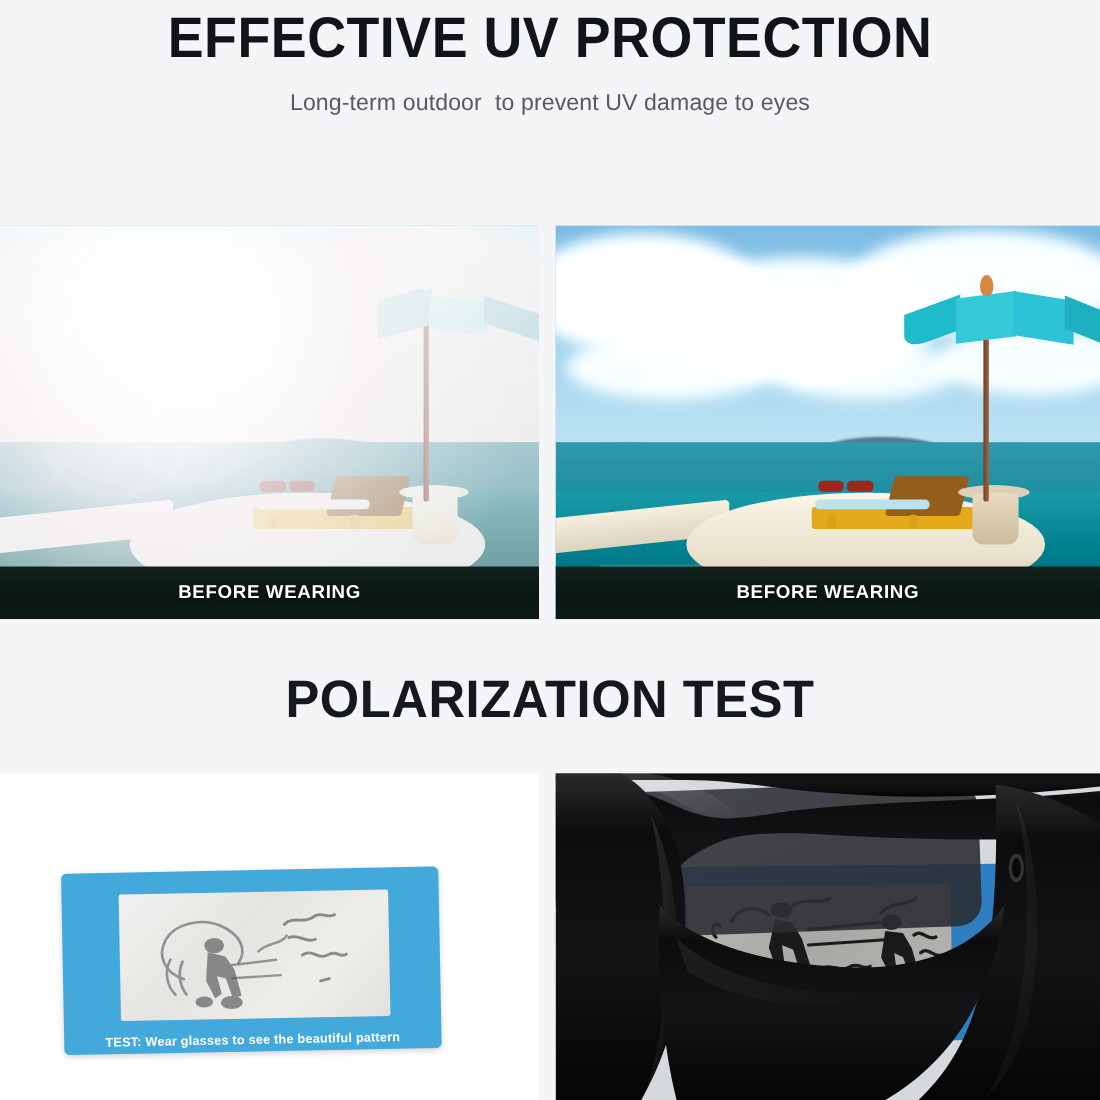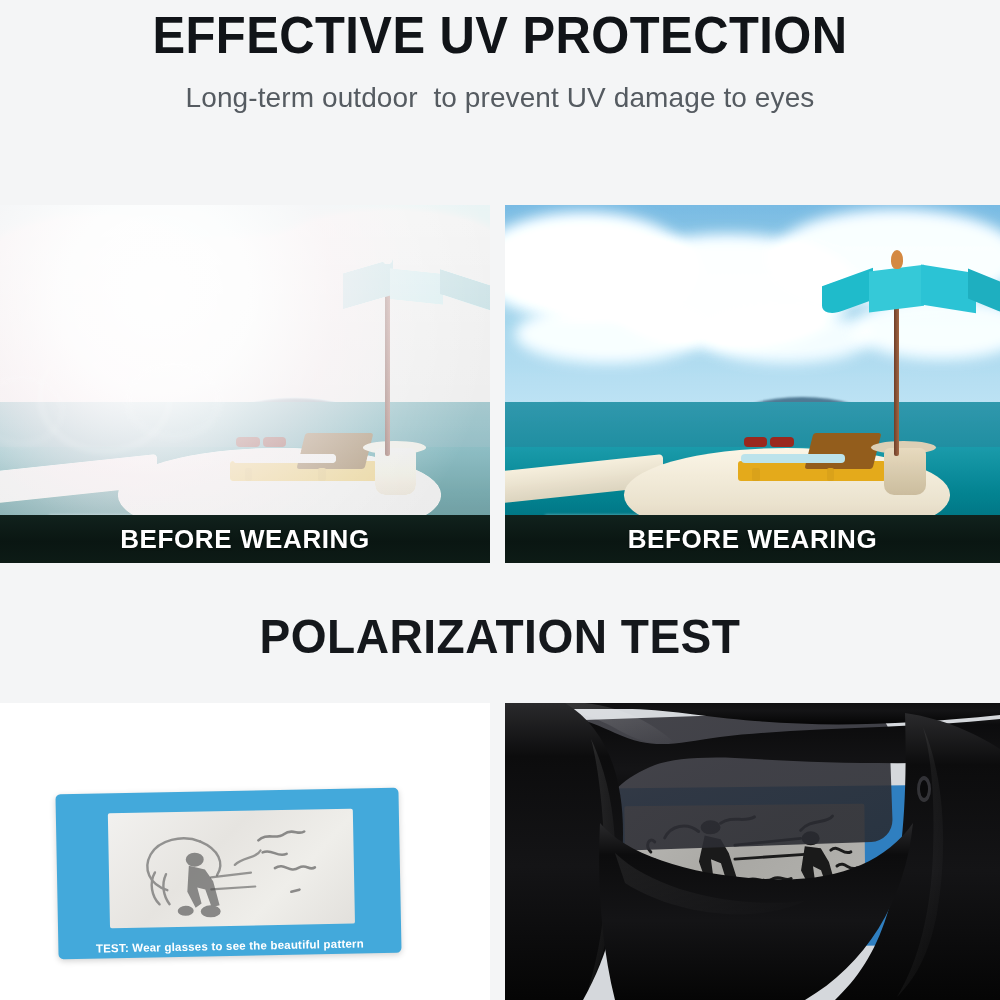--- a/index.html
+++ b/index.html
@@ -21,21 +21,21 @@
     font-size:52px;
     font-weight:700;
     letter-spacing:0.5px;
     color:#111418;
     font-family:"Liberation Sans", sans-serif;
     transform:scaleX(0.94);
   }
   #hero-subtitle{
     position:absolute;left:0;top:82px;width:1000px;
     text-align:center;
-    font-size:28px;
+    font-size:21px;
     font-weight:400;
     color:#555b61;
     letter-spacing:0.1px;
     white-space:pre;
   }
 
   
   #comparison-row{
     position:absolute;left:0;top:205px;width:1000px;height:358px;
   }
@@ -141,21 +141,21 @@
   
   #photo-after .scene{filter:saturate(1.12) contrast(1.06);}
 
   
   .caption-bar{
     position:absolute;left:0;bottom:0;width:100%;height:48px;
     background:linear-gradient(180deg,#11221d 0%,#0a1612 55%,#0d1b16 100%);
     display:flex;align-items:center;justify-content:center;
   }
   .caption-text{
-    color:#ffffff;font-size:26px;font-weight:600;letter-spacing:.6px;
+    color:#ffffff;font-size:17px;font-weight:600;letter-spacing:.6px;
     text-shadow:0 1px 2px rgba(0,0,0,.5);
   }
 
   
   #polar-section{
     position:absolute;left:0;top:563px;width:1000px;height:140px;
     background:#f4f5f6;
   }
   #polar-title{
     position:absolute;left:0;top:46px;width:1000px;text-align:center;

